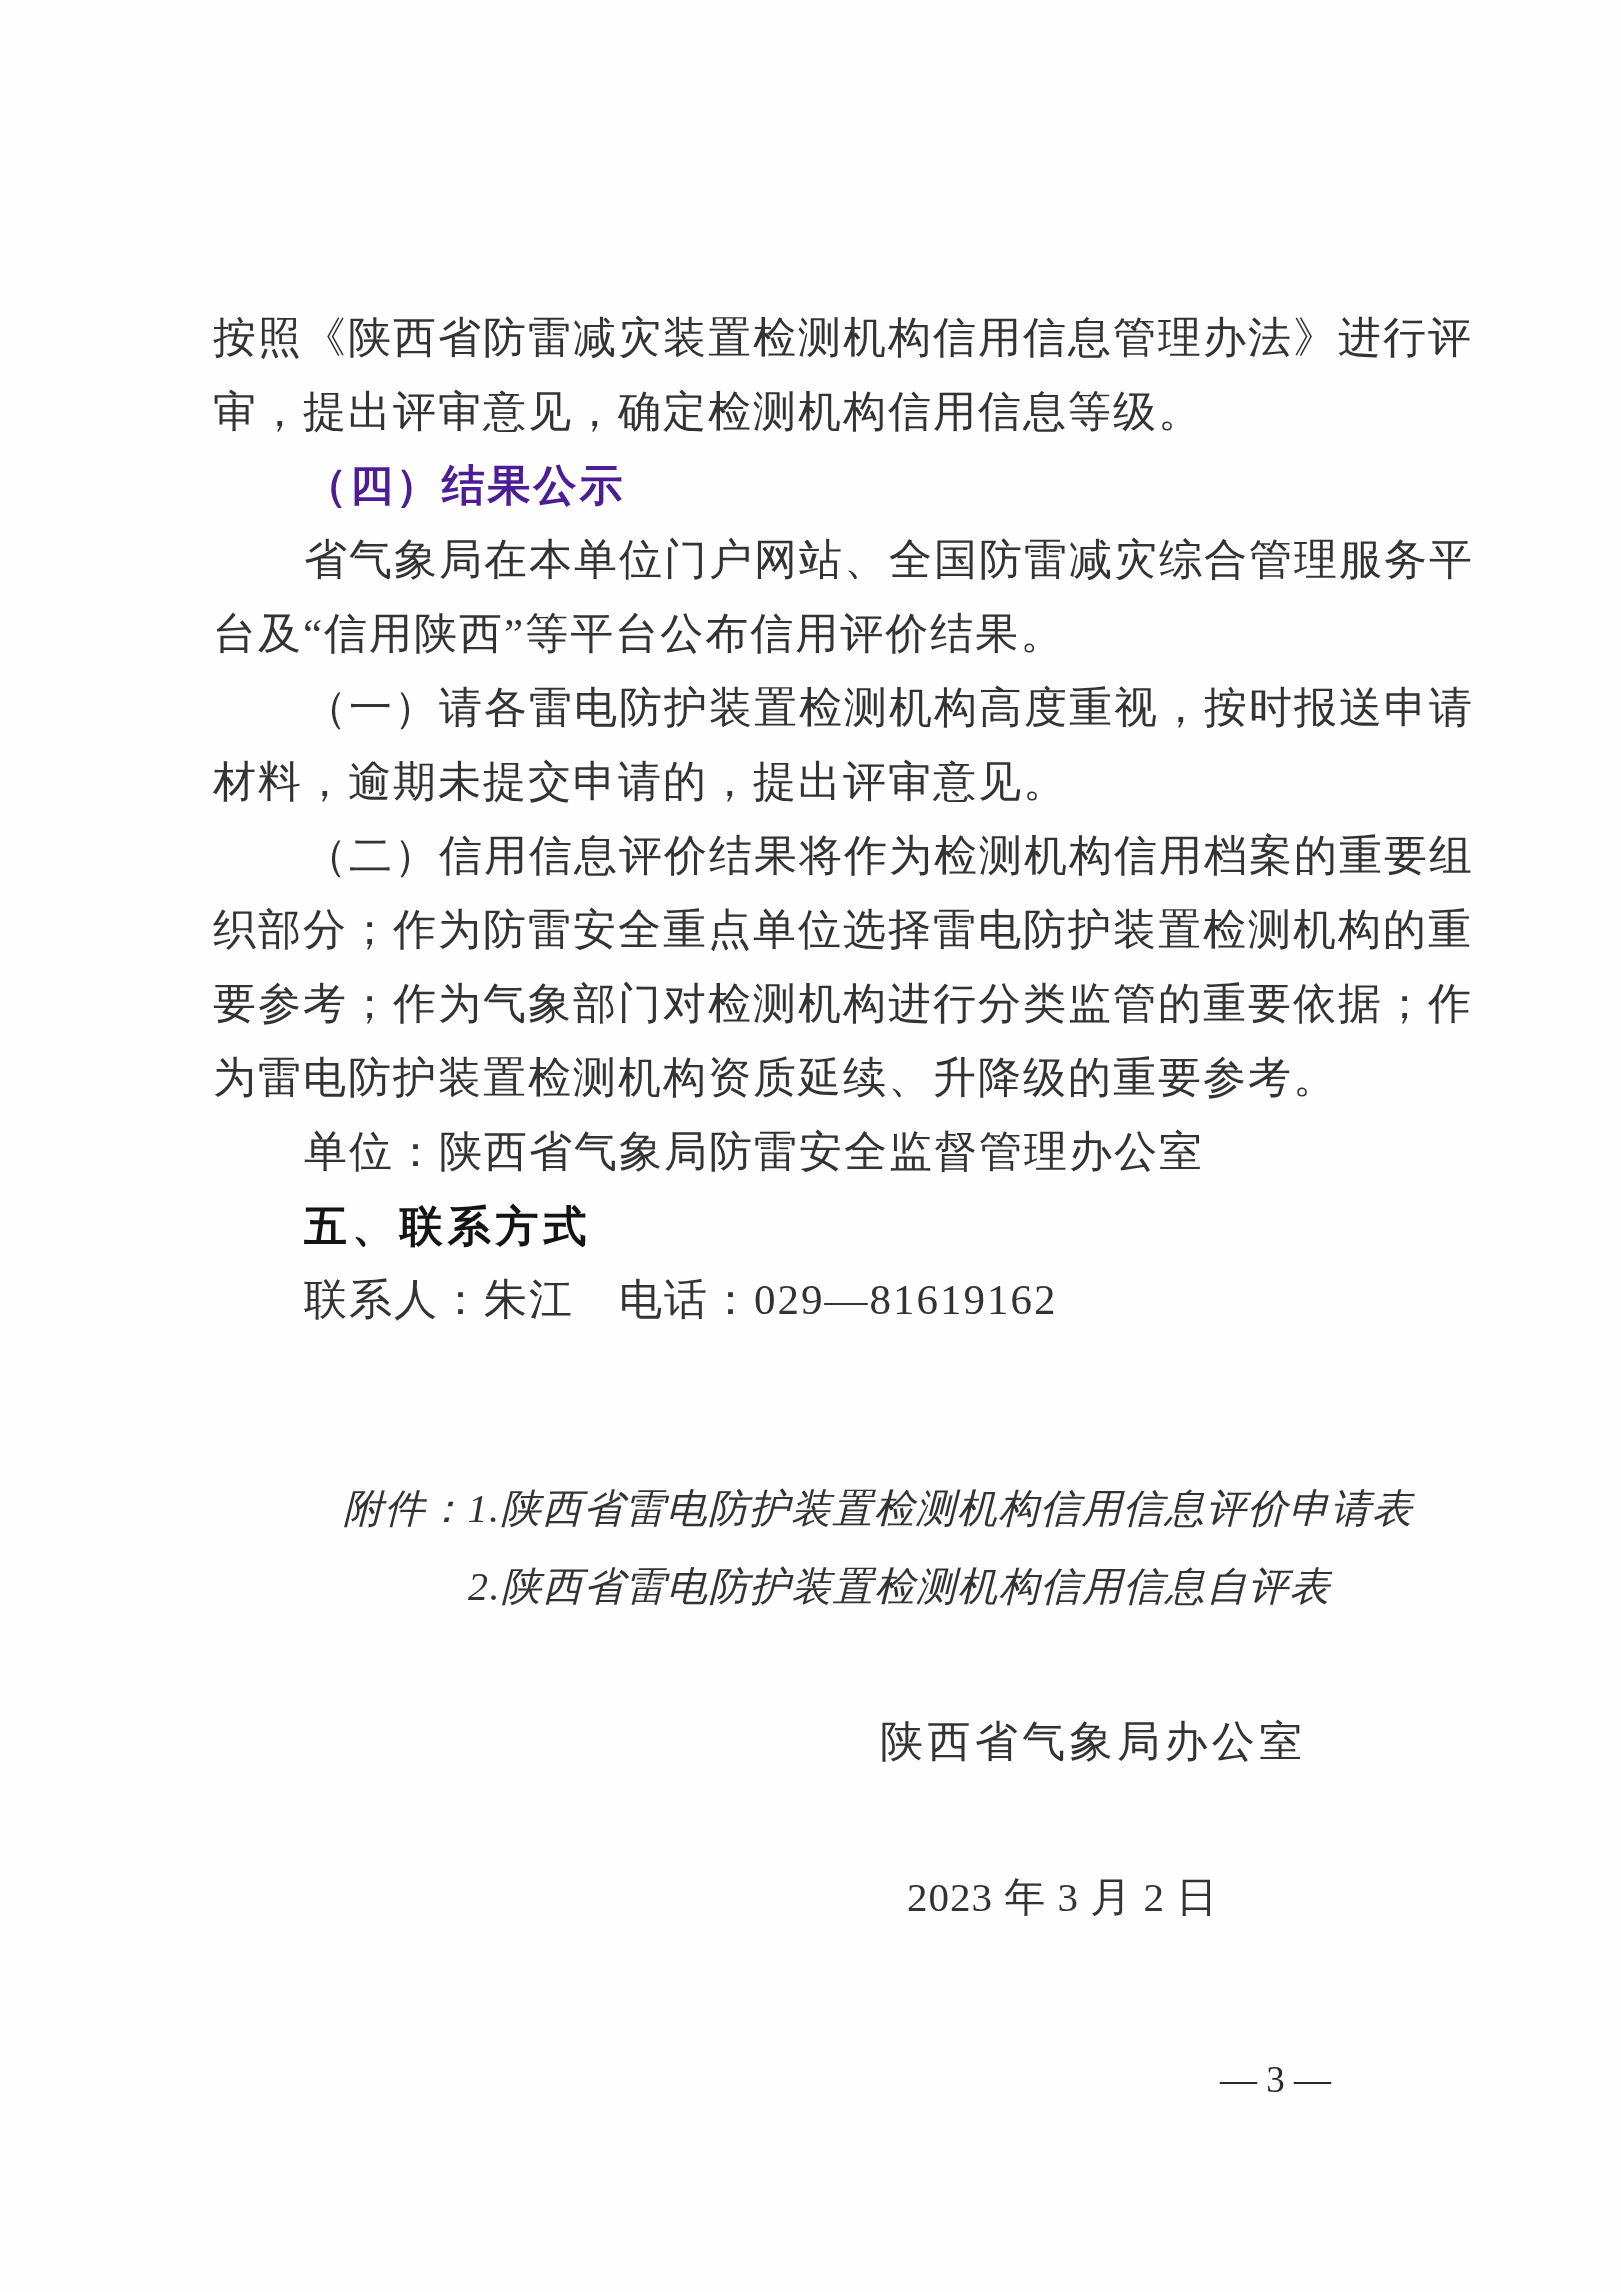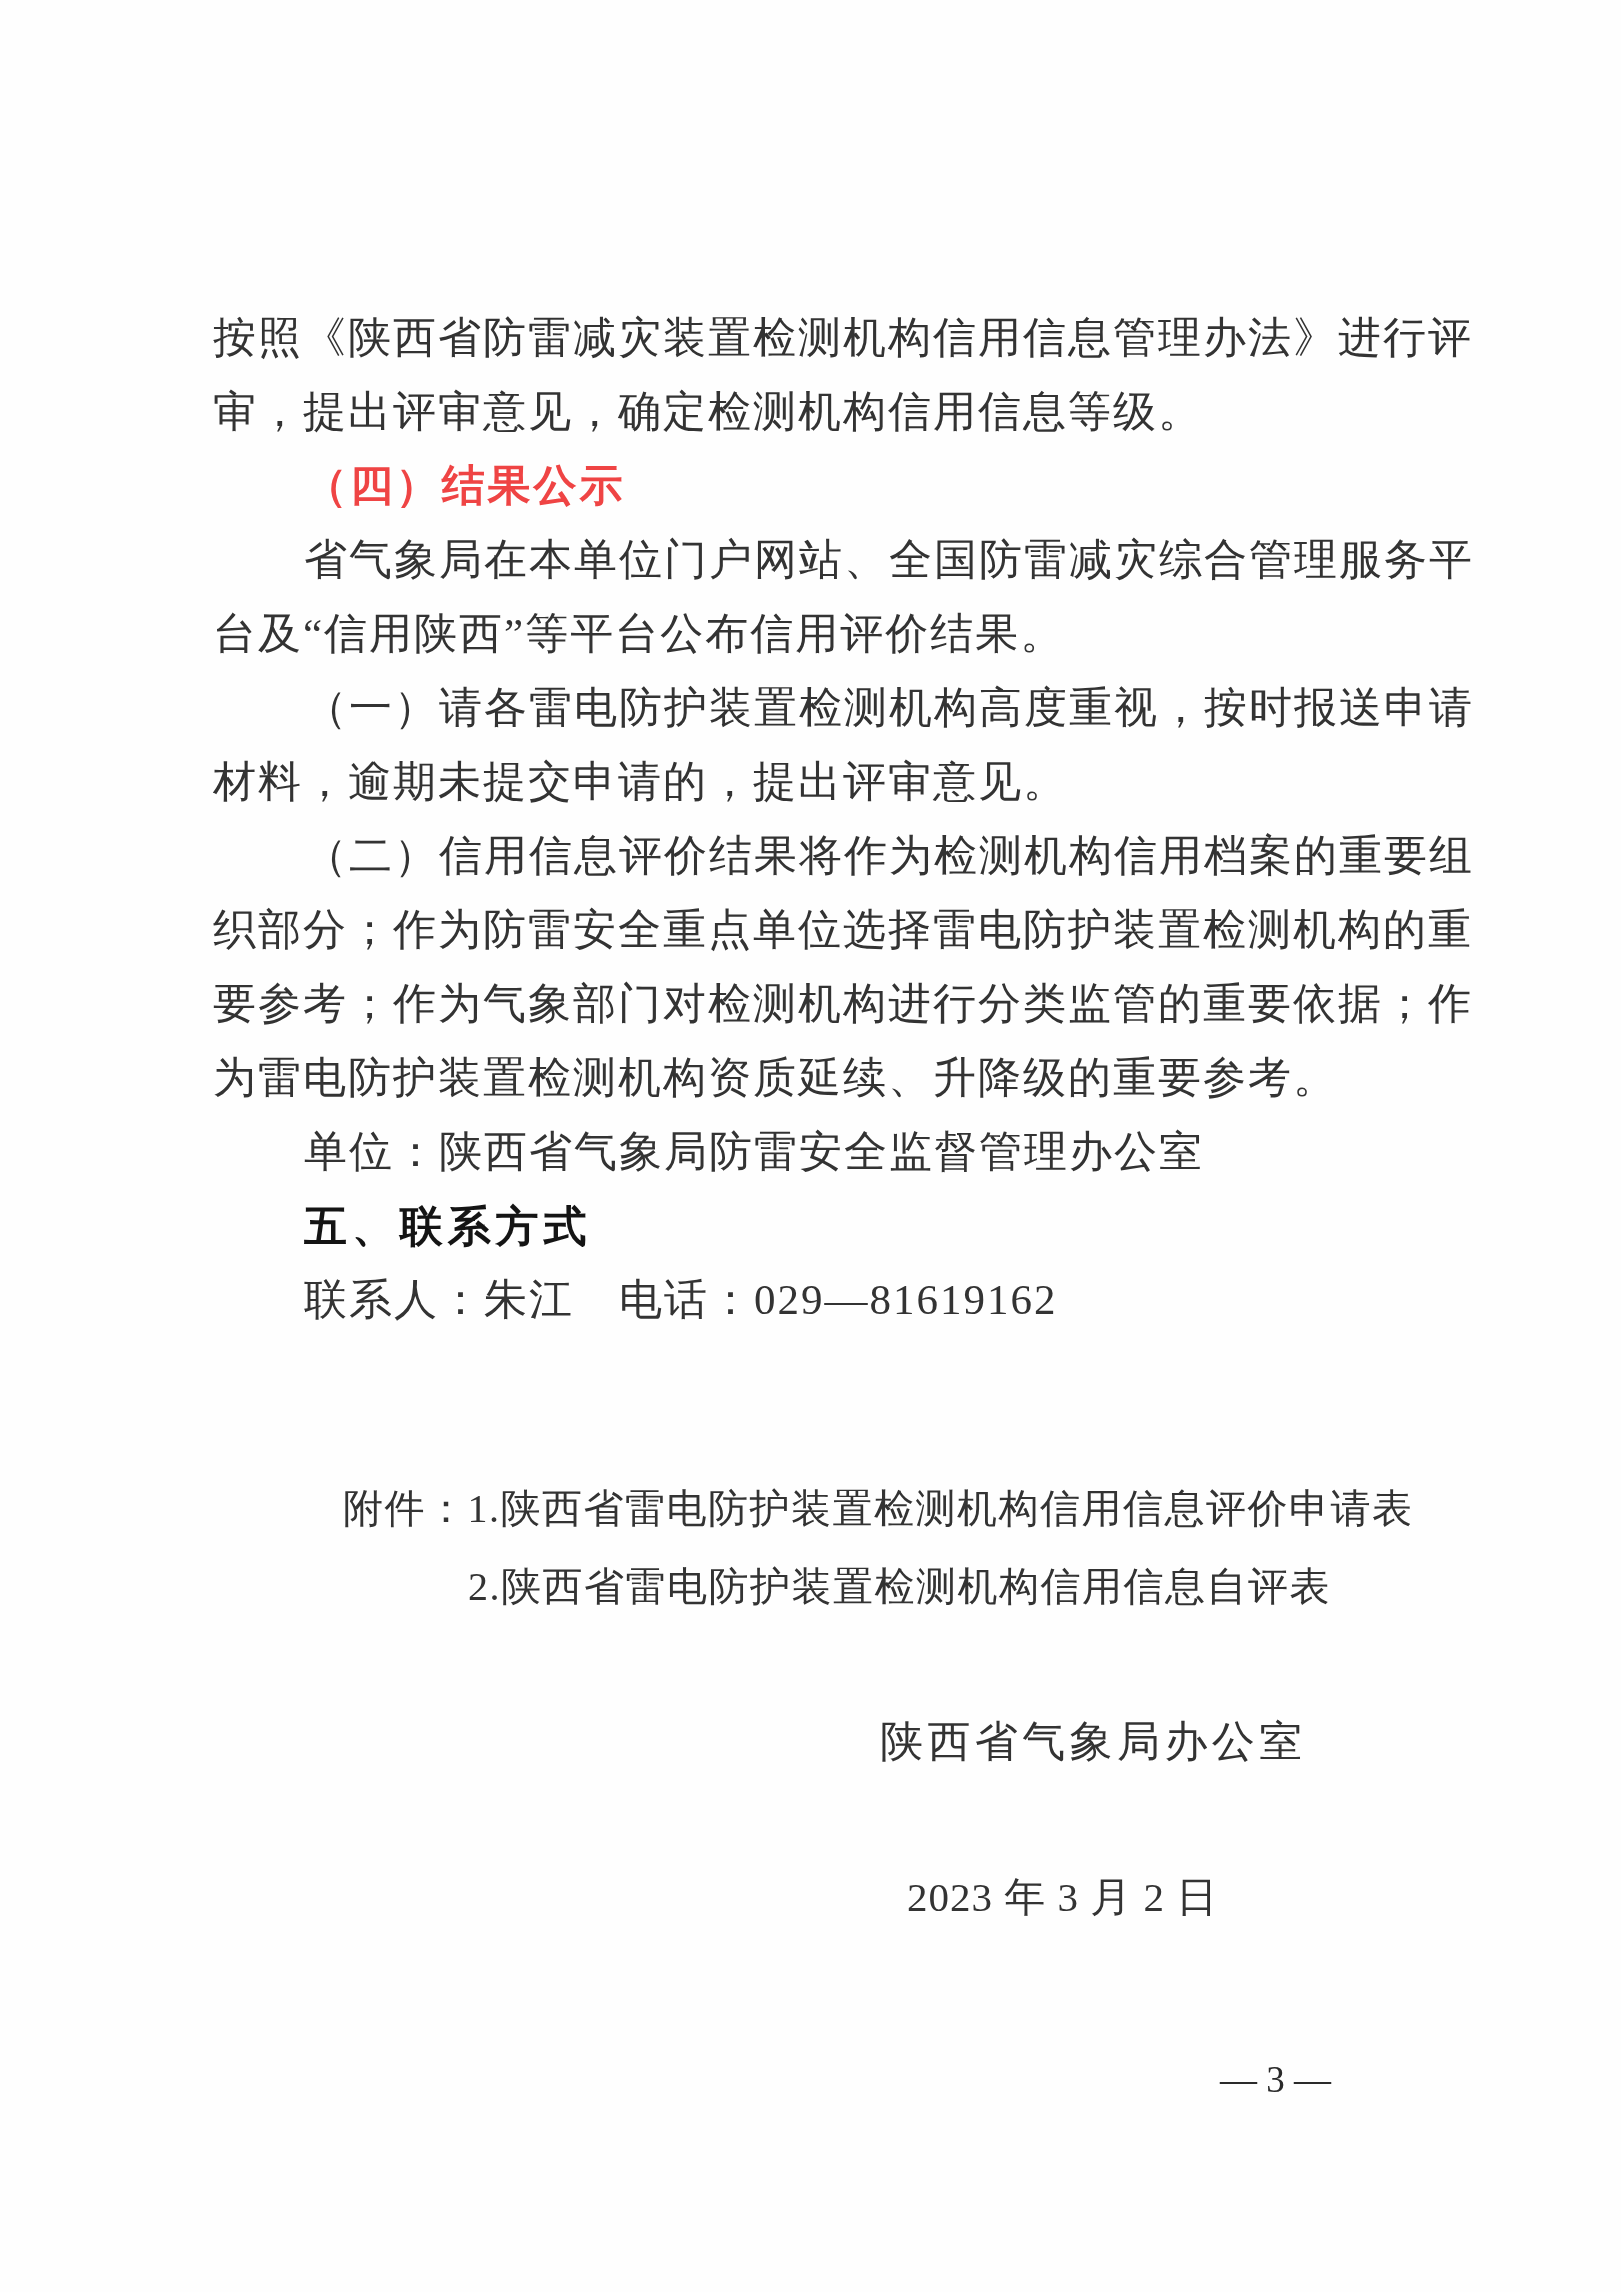--- a/index.html
+++ b/index.html
@@ -26,41 +26,42 @@
   .ln {
     height: 74px;
     line-height: 74px;
     font-size: 43px;
     letter-spacing: 2px;
     white-space: nowrap;
   }
   .indent2 { padding-left: 91px; }
   .h-kai {
     font-weight: bold;
-    color: #ef4444;
+    color: #4c1d95;
     letter-spacing: 2.9px;
   }
   .h-hei {
     font-family: "Liberation Sans", "DejaVu Sans", sans-serif;
     font-weight: bold;
     color: #141414;
     letter-spacing: 4.9px;
   }
   .attachments {
     position: absolute;
     left: 213px;
     top: 1470px;
     width: 1266px;
   }
   .att-ln {
     height: 78px;
     line-height: 78px;
     font-size: 40px;
     letter-spacing: 1.5px;
     white-space: nowrap;
+    font-style: italic;
   }
   .att-1 { padding-left: 130px; }
   .att-2 { padding-left: 255px; }
   .signature-org {
     position: absolute;
     left: 880px;
     top: 1705px;
     height: 74px;
     line-height: 74px;
     font-size: 43px;

